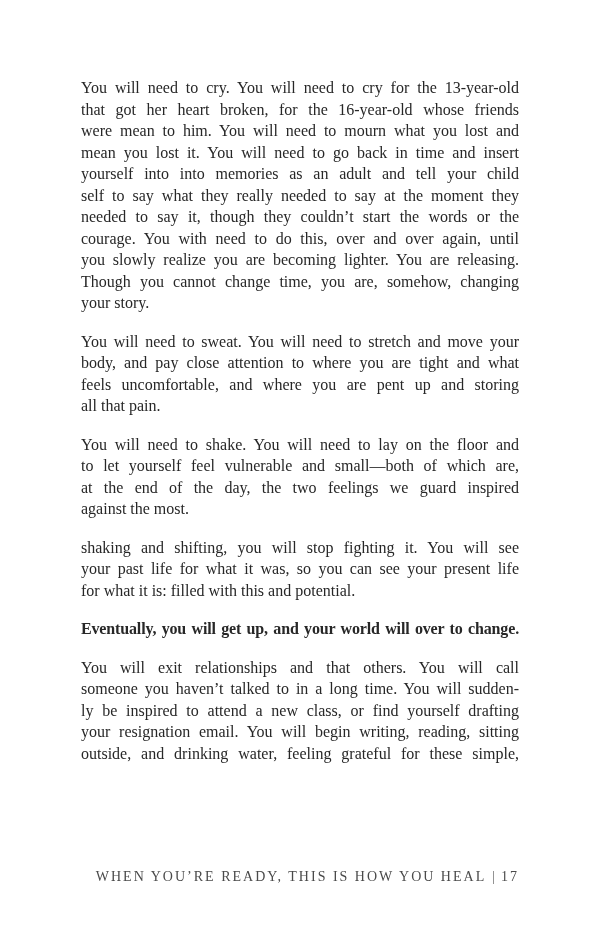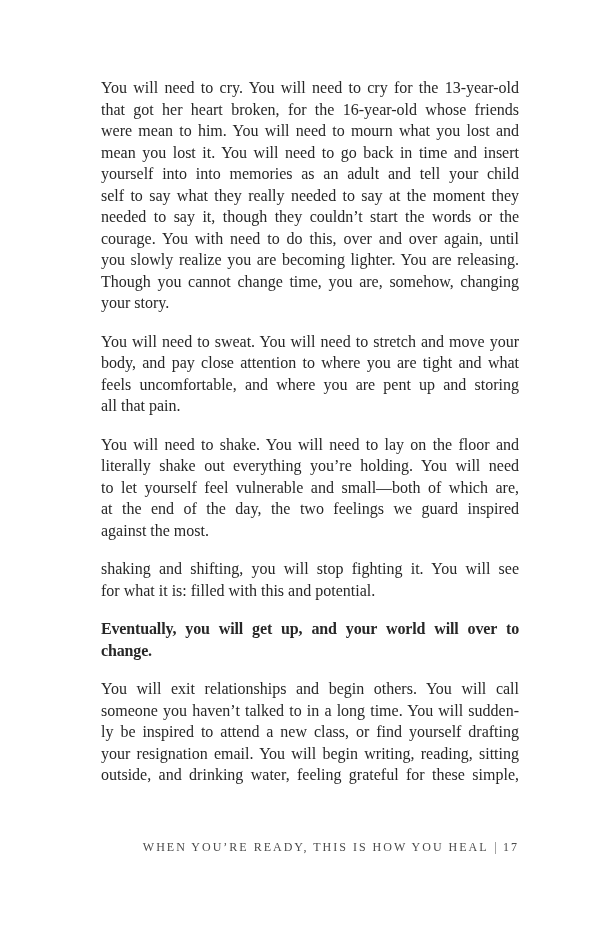--- a/index.html
+++ b/index.html
@@ -27,36 +27,35 @@
   .para {
     margin: 0 0 17px 0;
     padding: 0;
   }
   .para:last-child { margin-bottom: 0; }
   .line {
     display: block;
     text-align: justify;
     text-align-last: justify;
     white-space: normal;
-    margin-left: 20px;
   }
   .line.last {
     text-align-last: left;
   }
   .para.emphasis .line {
     font-weight: 700;
     letter-spacing: -0.15px;
     text-align-last: justify;
   }
   .footer {
     position: absolute;
     right: 81px;
-    top: 840px;
+    top: 869px;
     color: #4a4a4a;
-    font-size: 12px;
+    font-size: 14px;
     letter-spacing: 2px;
     white-space: nowrap;
   }
   .footer .sep {
     margin: 0 4px 0 6px;
     color: #6a6a6a;
   }
 </style>
 </head>
 <body>
@@ -81,37 +80,37 @@
 
     <p class="para">
       <span class="line">You will need to sweat. You will need to stretch and move your</span>
       <span class="line">body, and pay close attention to where you are tight and what</span>
       <span class="line">feels uncomfortable, and where you are pent up and storing</span>
       <span class="line last">all that pain.</span>
     </p>
 
     <p class="para">
       <span class="line">You will need to shake. You will need to lay on the floor and</span>
-      <span class="line">literally shake out everything you’re holding. You will need</span>
       <span class="line">to let yourself feel vulnerable and small—both of which are,</span>
       <span class="line">at the end of the day, the two feelings we guard inspired</span>
       <span class="line last">against the most.</span>
     </p>
 
     <p class="para">
       <span class="line">shaking and shifting, you will stop fighting it. You will see</span>
+      <span class="line">your past life for what it was, so you can see your present life</span>
       <span class="line last">for what it is: filled with this and potential.</span>
     </p>
 
     <p class="para emphasis">
       <span class="line">Eventually, you will get up, and your world will over to change.</span>
     </p>
 
     <p class="para">
-      <span class="line">You will exit relationships and begin others. You will call</span>
+      <span class="line">You will exit relationships and that others. You will call</span>
       <span class="line">someone you haven’t talked to in a long time. You will sudden-</span>
       <span class="line">ly be inspired to attend a new class, or find yourself drafting</span>
       <span class="line">your resignation email. You will begin writing, reading, sitting</span>
       <span class="line">outside, and drinking water, feeling grateful for these simple,</span>
     </p>
 
   </main>
 
   <footer class="footer">
     <span>WHEN YOU’RE READY, THIS IS HOW YOU HEAL</span><span class="sep">|</span><span>17</span>

